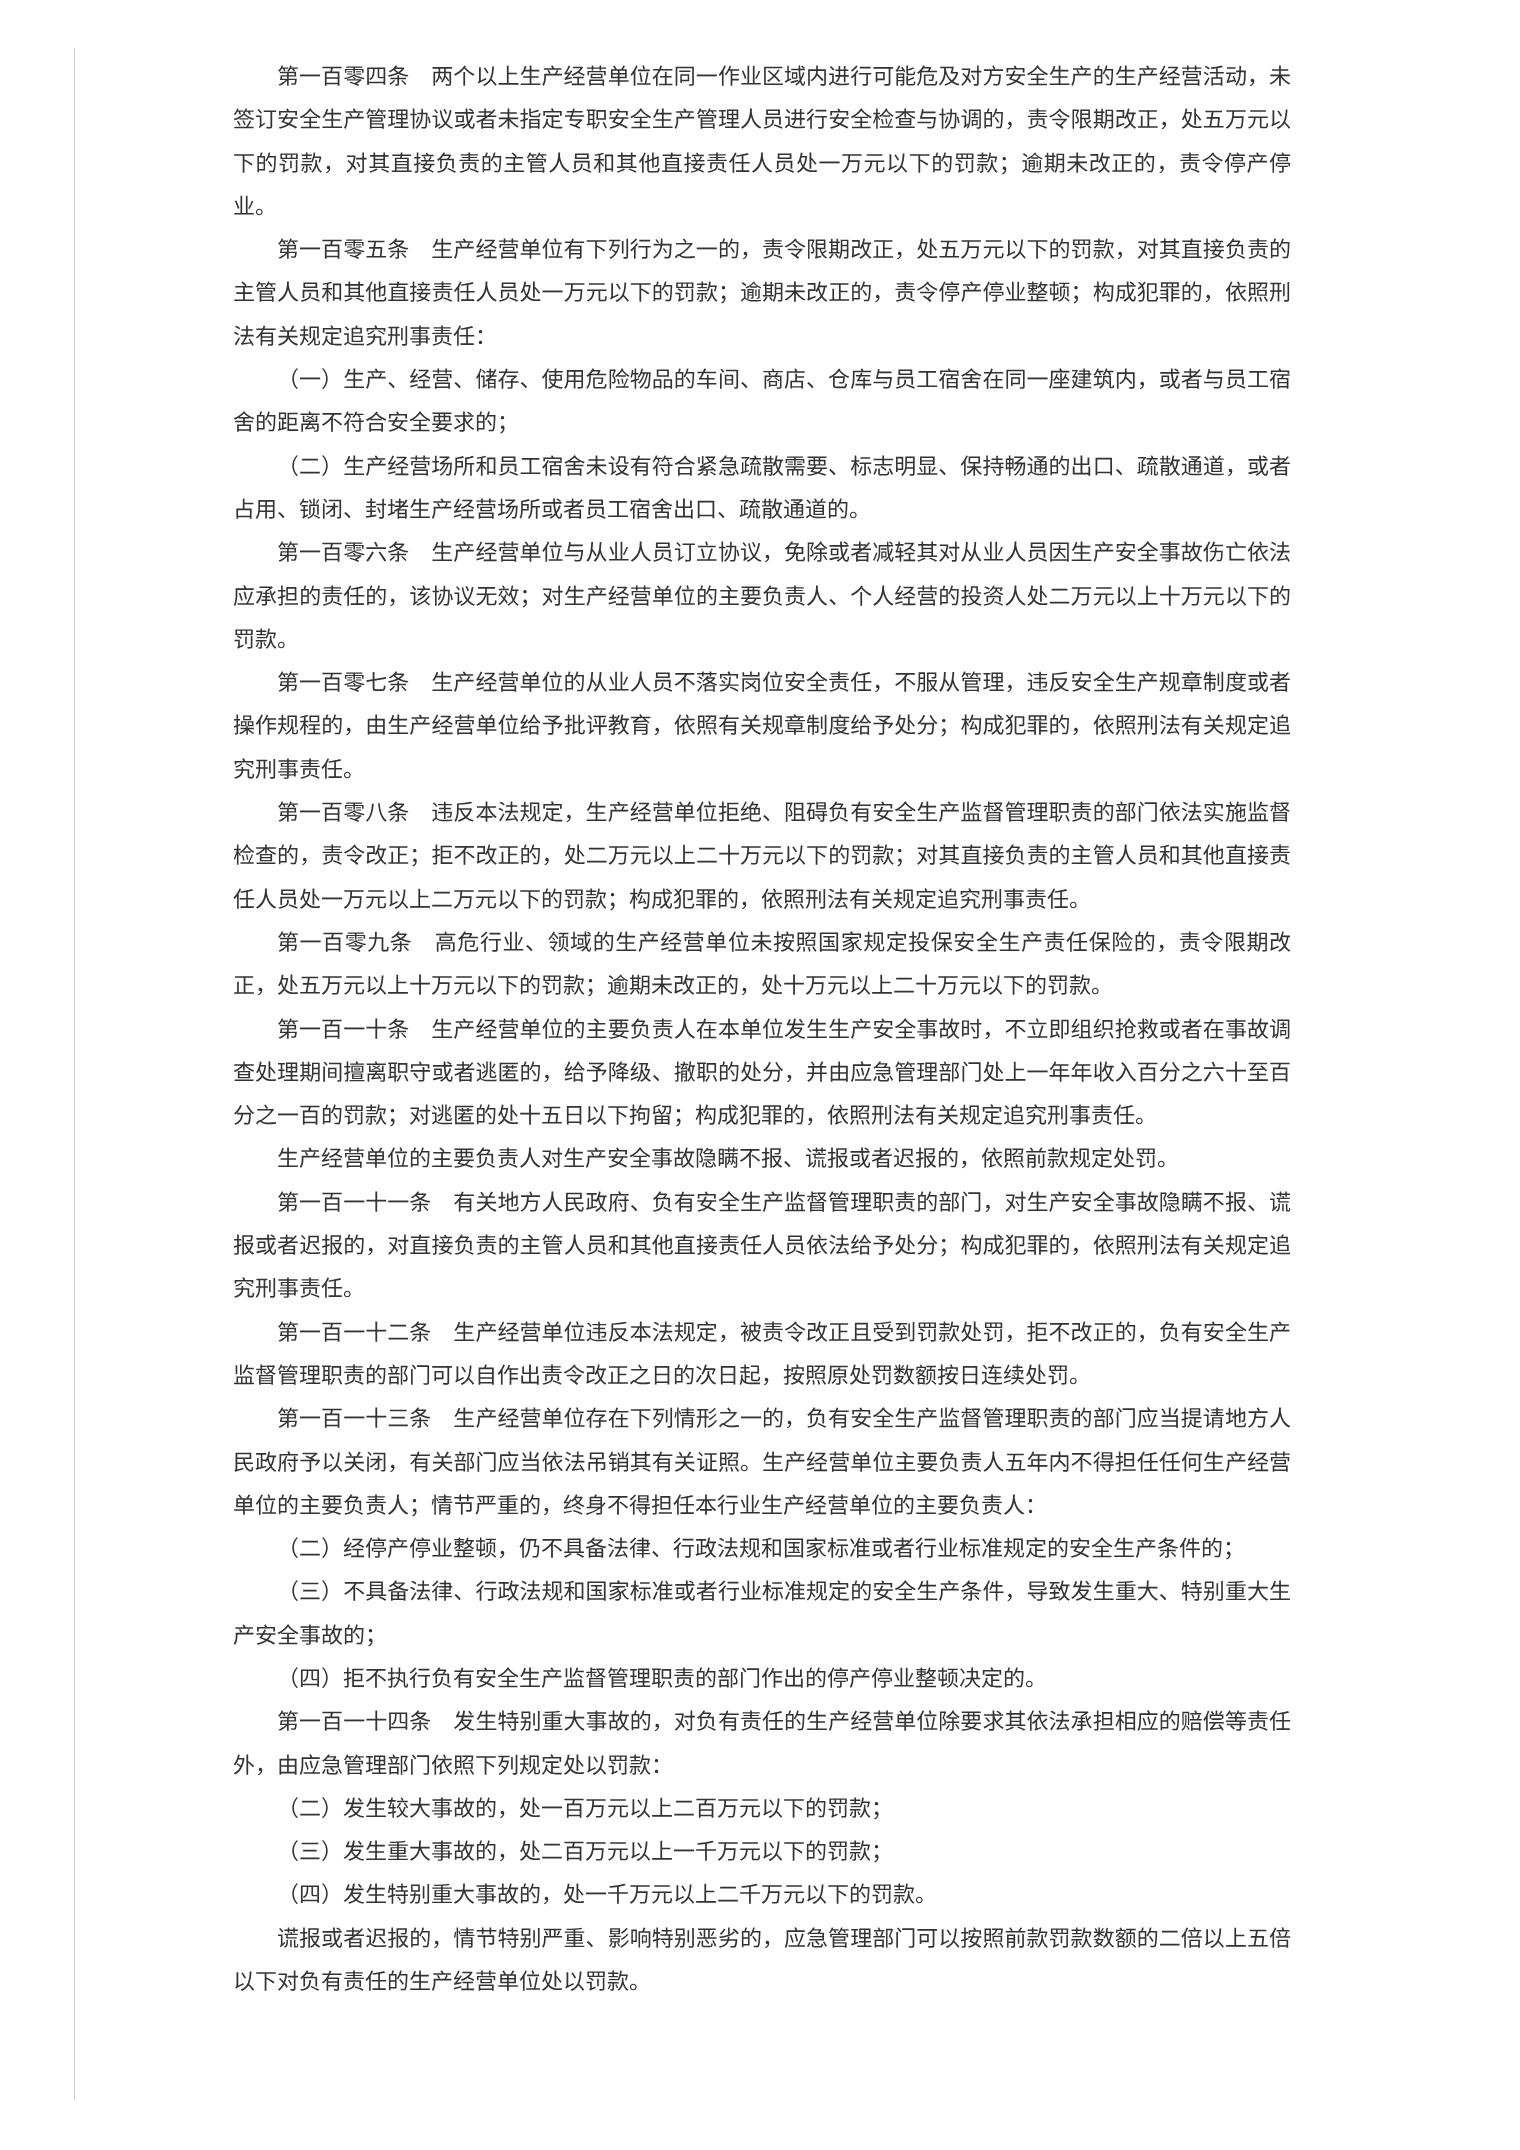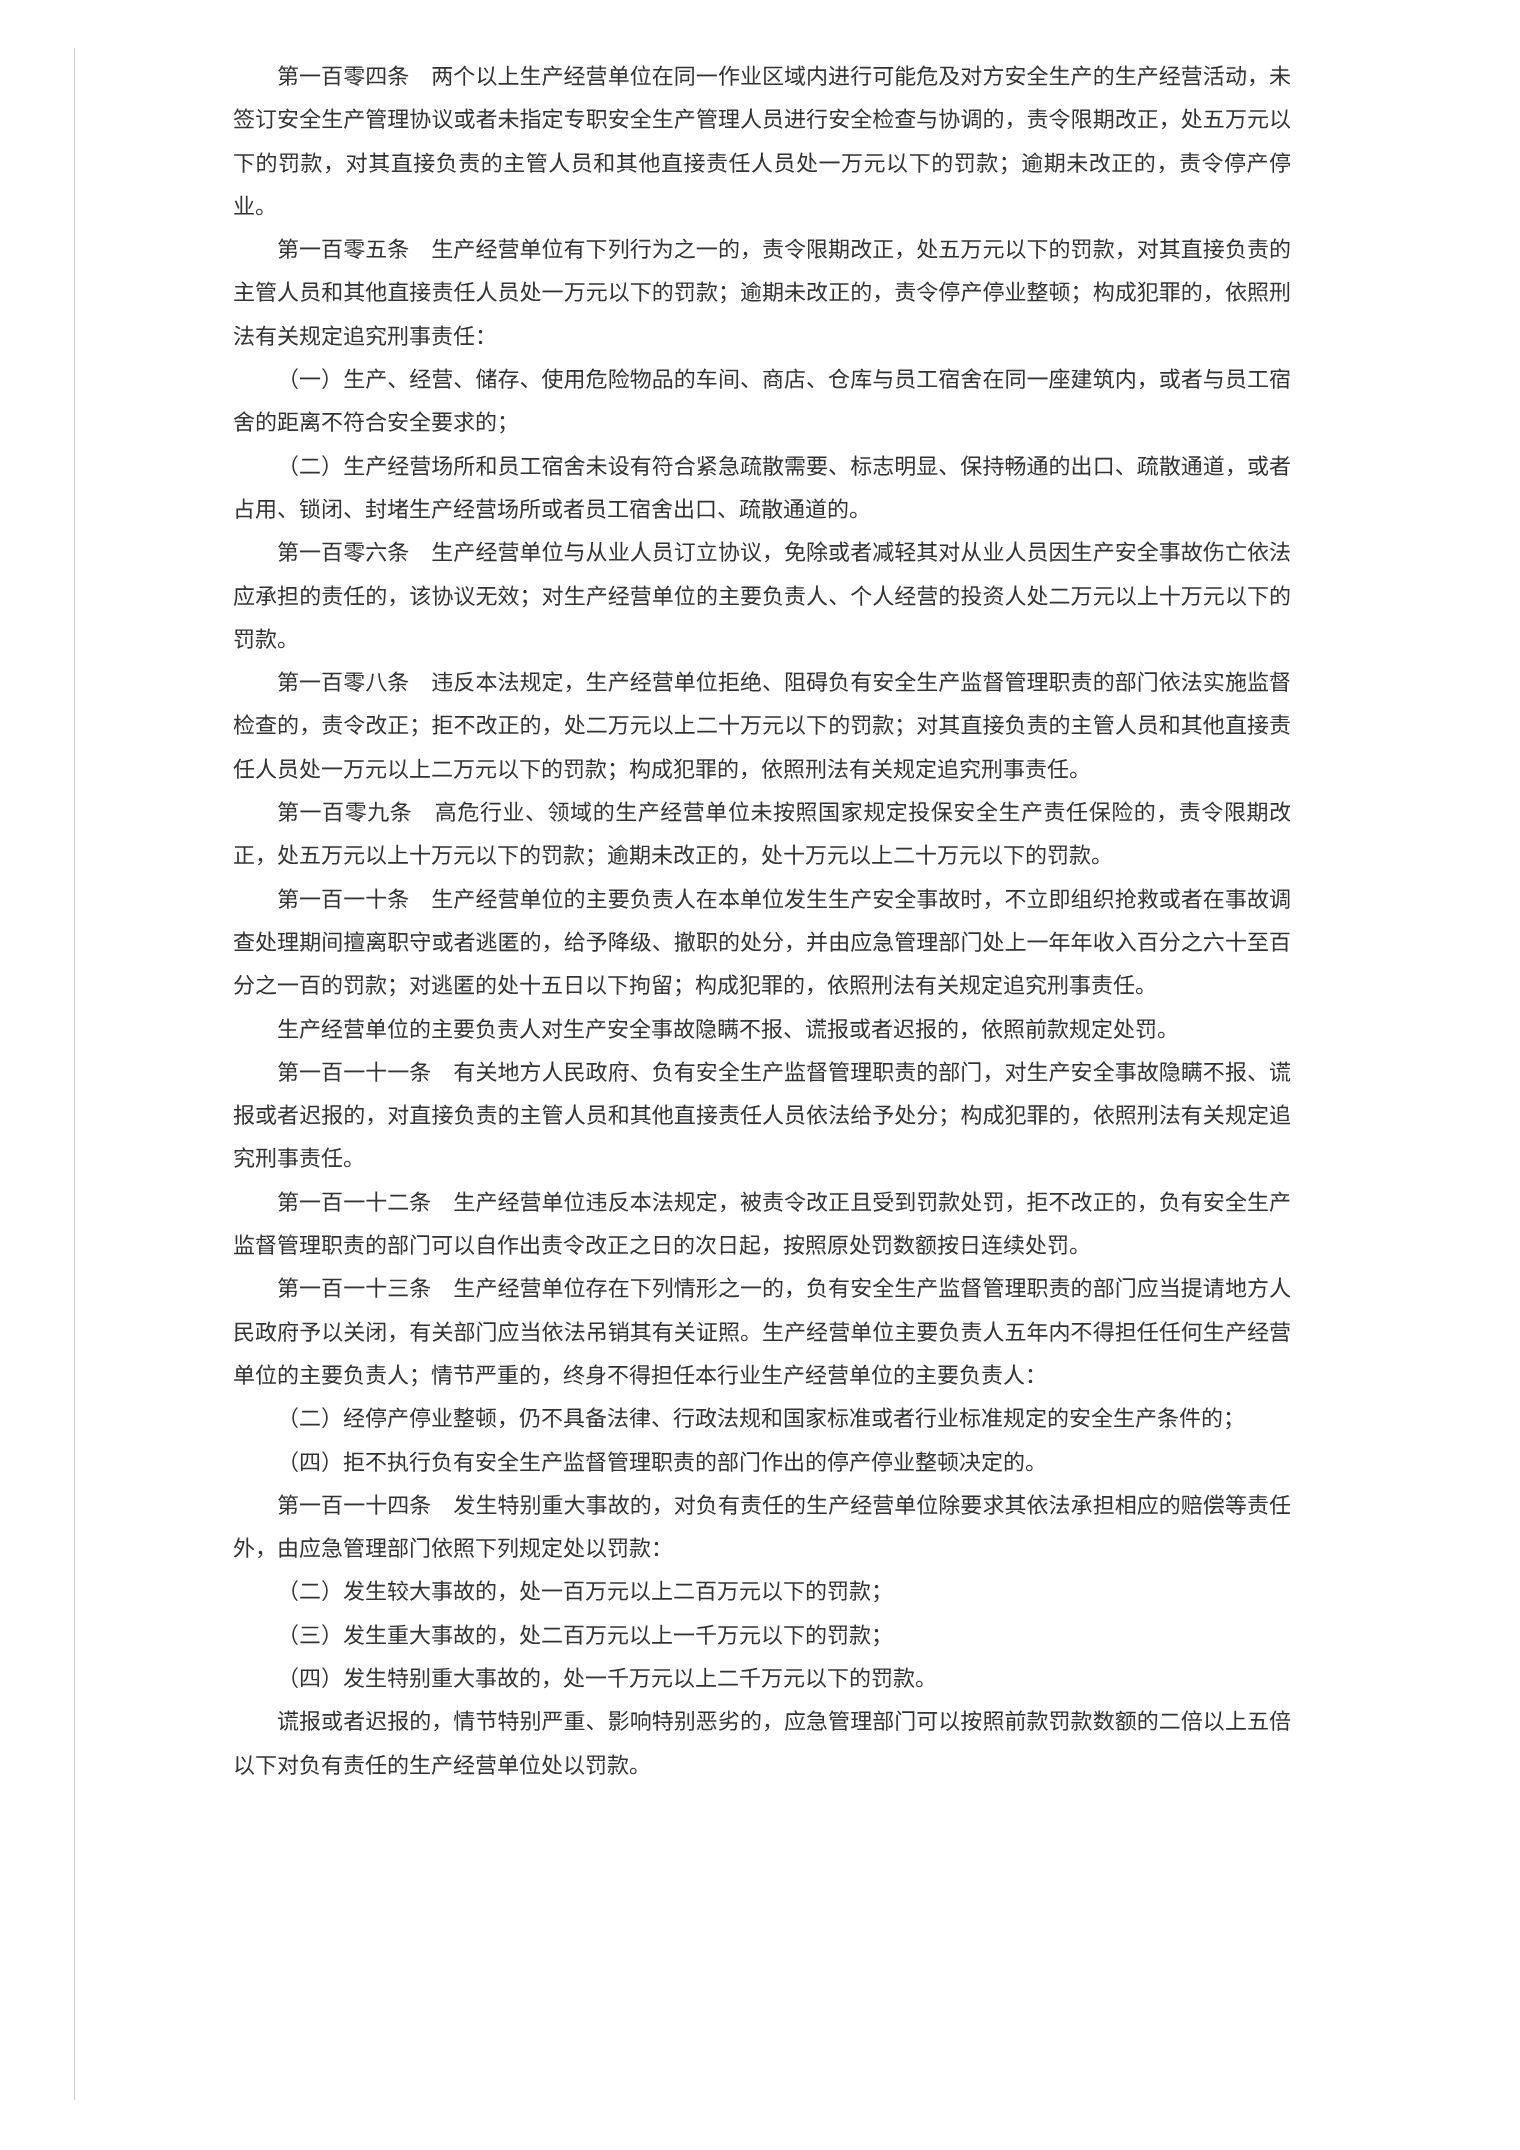--- a/index.html
+++ b/index.html
@@ -55,28 +55,30 @@
 <div class="canvas">
   <div class="page-border left"></div>
   <div class="page-border right"></div>
   <div class="page-border right-faint"></div>
   <div class="page-content">
       <p class="para">第一百零四条　两个以上生产经营单位在同一作业区域内进行可能危及对方安全生产的生产经营活动，未签订安全生产管理协议或者未指定专职安全生产管理人员进行安全检查与协调的，责令限期改正，处五万元以下的罚款，对其直接负责的主管人员和其他直接责任人员处一万元以下的罚款；逾期未改正的，责令停产停业。</p>
       <p class="para">第一百零五条　生产经营单位有下列行为之一的，责令限期改正，处五万元以下的罚款，对其直接负责的主管人员和其他直接责任人员处一万元以下的罚款；逾期未改正的，责令停产停业整顿；构成犯罪的，依照刑法有关规定追究刑事责任：</p>
       <p class="para">（一）生产、经营、储存、使用危险物品的车间、商店、仓库与员工宿舍在同一座建筑内，或者与员工宿舍的距离不符合安全要求的；</p>
       <p class="para">（二）生产经营场所和员工宿舍未设有符合紧急疏散需要、标志明显、保持畅通的出口、疏散通道，或者占用、锁闭、封堵生产经营场所或者员工宿舍出口、疏散通道的。</p>
       <p class="para">第一百零六条　生产经营单位与从业人员订立协议，免除或者减轻其对从业人员因生产安全事故伤亡依法应承担的责任的，该协议无效；对生产经营单位的主要负责人、个人经营的投资人处二万元以上十万元以下的罚款。</p>
+      <p class="para">第一百零七条　生产经营单位的从业人员不落实岗位安全责任，不服从管理，违反安全生产规章制度或者操作规程的，由生产经营单位给予批评教育，依照有关规章制度给予处分；构成犯罪的，依照刑法有关规定追究刑事责任。</p>
       <p class="para">第一百零八条　违反本法规定，生产经营单位拒绝、阻碍负有安全生产监督管理职责的部门依法实施监督检查的，责令改正；拒不改正的，处二万元以上二十万元以下的罚款；对其直接负责的主管人员和其他直接责任人员处一万元以上二万元以下的罚款；构成犯罪的，依照刑法有关规定追究刑事责任。</p>
       <p class="para">第一百零九条　高危行业、领域的生产经营单位未按照国家规定投保安全生产责任保险的，责令限期改正，处五万元以上十万元以下的罚款；逾期未改正的，处十万元以上二十万元以下的罚款。</p>
       <p class="para">第一百一十条　生产经营单位的主要负责人在本单位发生生产安全事故时，不立即组织抢救或者在事故调查处理期间擅离职守或者逃匿的，给予降级、撤职的处分，并由应急管理部门处上一年年收入百分之六十至百分之一百的罚款；对逃匿的处十五日以下拘留；构成犯罪的，依照刑法有关规定追究刑事责任。</p>
       <p class="para">生产经营单位的主要负责人对生产安全事故隐瞒不报、谎报或者迟报的，依照前款规定处罚。</p>
       <p class="para">第一百一十一条　有关地方人民政府、负有安全生产监督管理职责的部门，对生产安全事故隐瞒不报、谎报或者迟报的，对直接负责的主管人员和其他直接责任人员依法给予处分；构成犯罪的，依照刑法有关规定追究刑事责任。</p>
       <p class="para">第一百一十二条　生产经营单位违反本法规定，被责令改正且受到罚款处罚，拒不改正的，负有安全生产监督管理职责的部门可以自作出责令改正之日的次日起，按照原处罚数额按日连续处罚。</p>
       <p class="para">第一百一十三条　生产经营单位存在下列情形之一的，负有安全生产监督管理职责的部门应当提请地方人民政府予以关闭，有关部门应当依法吊销其有关证照。生产经营单位主要负责人五年内不得担任任何生产经营单位的主要负责人；情节严重的，终身不得担任本行业生产经营单位的主要负责人：</p>
       <p class="para">（二）经停产停业整顿，仍不具备法律、行政法规和国家标准或者行业标准规定的安全生产条件的；</p>
+      <p class="para">（三）不具备法律、行政法规和国家标准或者行业标准规定的安全生产条件，导致发生重大、特别重大生产安全事故的；</p>
       <p class="para">（四）拒不执行负有安全生产监督管理职责的部门作出的停产停业整顿决定的。</p>
       <p class="para">第一百一十四条　发生特别重大事故的，对负有责任的生产经营单位除要求其依法承担相应的赔偿等责任外，由应急管理部门依照下列规定处以罚款：</p>
       <p class="para">（二）发生较大事故的，处一百万元以上二百万元以下的罚款；</p>
       <p class="para">（三）发生重大事故的，处二百万元以上一千万元以下的罚款；</p>
       <p class="para">（四）发生特别重大事故的，处一千万元以上二千万元以下的罚款。</p>
       <p class="para">谎报或者迟报的，情节特别严重、影响特别恶劣的，应急管理部门可以按照前款罚款数额的二倍以上五倍以下对负有责任的生产经营单位处以罚款。</p>
     </div>
 </div>
 
 </body></html>

